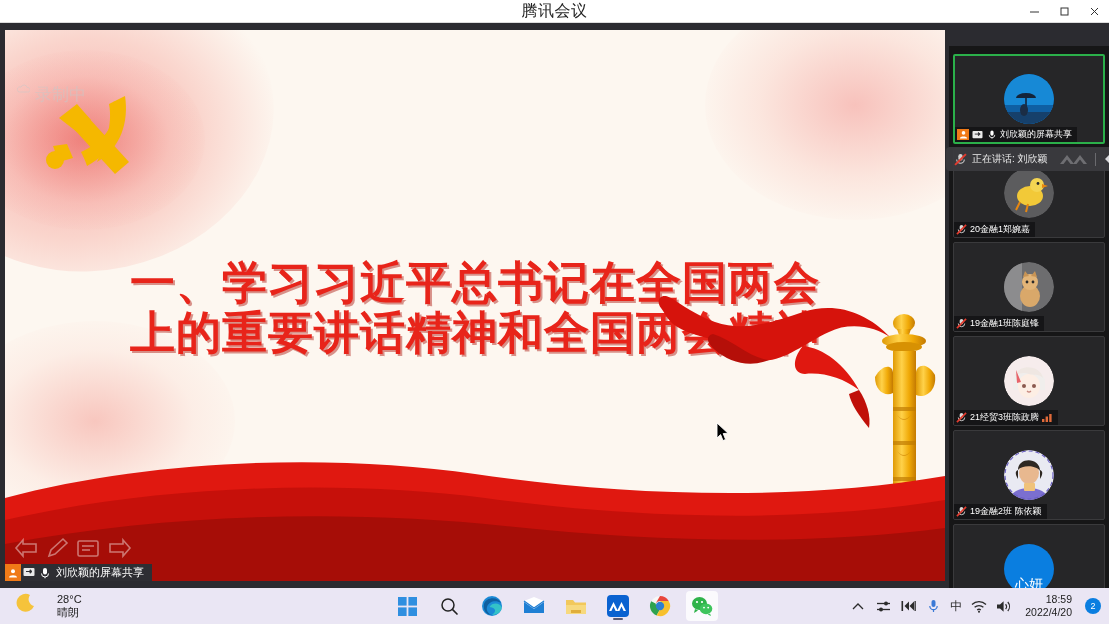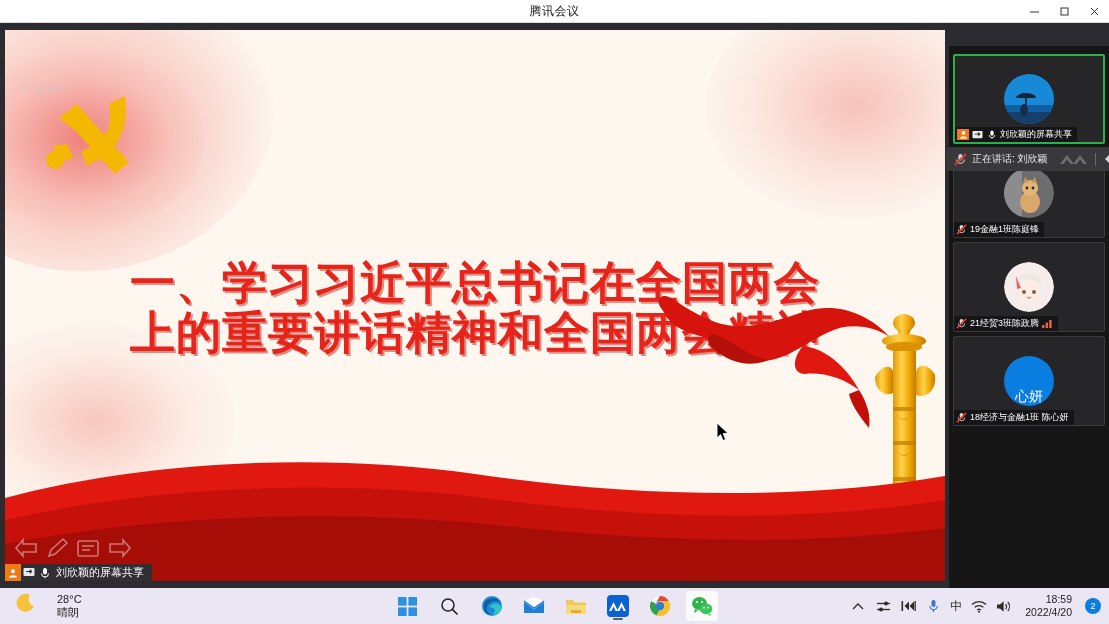--- a/index.html
+++ b/index.html
@@ -12,21 +12,21 @@
   #app { position: relative; width: 1109px; height: 624px; }
 
   
   .titlebar {
     position: absolute; top: 0; left: 0; width: 1109px; height: 23px;
     background: #ffffff;
     border-bottom: 1px solid #dcdcdc;
     display: flex; align-items: center; justify-content: center;
   }
   .titlebar-title {
-    font-size: 12px; color: #222; letter-spacing: .5px;
+    font-size: 16px; color: #222; letter-spacing: .5px;
   }
   .win-controls {
     position: absolute; right: 0; top: 0; height: 23px;
     display: flex; align-items: center;
   }
   .win-btn {
     width: 30px; height: 23px; display: flex; align-items: center; justify-content: center;
     font-size: 11px; color: #333;
   }
 
@@ -106,21 +106,21 @@
   .share-label .sq-orange {
     width: 16px; height: 17px; background: #f07a17;
     display: flex; align-items: center; justify-content: center;
   }
   .share-label .ico { width: 16px; display: flex; align-items: center; justify-content: center; }
 
   
   .rec-indicator {
     position: absolute; top: 53px; left: 12px;
     display: flex; align-items: flex-start; gap: 5px;
-    font-size: 11px; color: #c8c8c8; opacity: .55;
+    font-size: 17px; color: #c8c8c8; opacity: .55;
   }
 
   
   .cursor { position: absolute; left: 716px; top: 415px; }
 
   
   .strip {
     position: absolute; top: 23px; right: 0; width: 160px; height: 565px;
     background: #161617;
     padding: 8px 4px 0 4px;
@@ -408,20 +408,42 @@
             <svg width="8" height="11" viewBox="0 0 10 12">
                 <rect x="3" y="1" width="4" height="6.5" rx="2" fill="#fff"></rect>
                 <path d="M1.5 6.5 A3.5 3.5 0 0 0 8.5 6.5" stroke="#fff" fill="none" stroke-width="1"></path>
                 <line x1="5" y1="9.8" x2="5" y2="11.3" stroke="#fff" stroke-width="1"></line>
               </svg>
           </span>
           <span>刘欣颖的屏幕共享</span>
         </div>
       </div>
 
+      <div class="tile">
+        <div class="tile-avatar">
+          <svg width="50" height="50" viewBox="0 0 50 50">
+            <circle cx="25" cy="25" r="25" fill="#5c5c5e"></circle>
+            <ellipse cx="26" cy="28" rx="13" ry="10" fill="#f2c938"></ellipse>
+            <circle cx="33" cy="17" r="7" fill="#f4d552"></circle>
+            <path d="M38 16 L44 18 L38 20 Z" fill="#e8870f"></path>
+            <circle cx="34" cy="15.5" r="1.4" fill="#2b2b2b"></circle>
+            <path d="M16 34 L12 42 M24 36 L22 44" stroke="#e8870f" stroke-width="2"></path>
+          </svg>
+        </div>
+        <div class="tile-label">
+          <span class="mini">
+            <svg width="11" height="11" viewBox="0 0 12 12">
+                <rect x="4" y="1" width="4" height="6" rx="2" fill="#d8d8d8"></rect>
+                <path d="M2.5 6 A3.5 3.5 0 0 0 9.5 6" stroke="#d8d8d8" fill="none" stroke-width="1"></path>
+                <line x1="1" y1="11" x2="11" y2="1" stroke="#e23b2e" stroke-width="1.8"></line>
+              </svg>
+          </span>
+          <span>20金融1郑婉嘉</span>
+        </div>
+      </div>
 
       <div class="tile">
         <div class="tile-avatar">
           <svg width="50" height="50" viewBox="0 0 50 50">
             <circle cx="25" cy="25" r="25" fill="#6d6d6f"></circle>
             <rect x="0" y="0" width="18" height="50" fill="#8c8c8e"></rect>
             <ellipse cx="26" cy="34" rx="10" ry="11" fill="#d9a86a"></ellipse>
             <circle cx="26" cy="20" r="8" fill="#e3b578"></circle>
             <path d="M19 15 L21 9 L25 14 Z M33 15 L31 9 L27 14 Z" fill="#c89455"></path>
             <circle cx="23" cy="20" r="1.4" fill="#2b2b2b"></circle>
@@ -465,20 +487,43 @@
           <span class="mini">
             <svg width="11" height="9" viewBox="0 0 11 9">
                 <rect x="0" y="6" width="2.4" height="3" fill="#e06a3a"></rect>
                 <rect x="3.6" y="3.5" width="2.4" height="5.5" fill="#e06a3a"></rect>
                 <rect x="7.2" y="1" width="2.4" height="8" fill="#e06a3a"></rect>
               </svg>
           </span>
         </div>
       </div>
 
+      <div class="tile">
+        <div class="tile-avatar">
+          <svg width="50" height="50" viewBox="0 0 50 50">
+            <circle cx="25" cy="25" r="25" fill="#e9eaf2"></circle>
+            <path d="M6 50 C6 34 44 34 44 50 Z" fill="#7b6fd0"></path>
+            <ellipse cx="25" cy="23" rx="10" ry="11" fill="#e8b88f"></ellipse>
+            <path d="M14 20 C14 7 36 7 36 21 C32 15 18 15 14 20 Z" fill="#2e2822"></path>
+            <path d="M14 20 L14 29 C11 24 11 21 14 20 Z M36 20 L36 29 C39 24 39 21 36 20 Z" fill="#2e2822"></path>
+            <rect x="20" y="33" width="11" height="8" rx="1" fill="#f0c27a"></rect>
+            <circle cx="25" cy="25" r="24" fill="none" stroke="#6a5fc4" stroke-width="1.2" stroke-dasharray="4 3"></circle>
+          </svg>
+        </div>
+        <div class="tile-label">
+          <span class="mini">
+            <svg width="11" height="11" viewBox="0 0 12 12">
+                <rect x="4" y="1" width="4" height="6" rx="2" fill="#d8d8d8"></rect>
+                <path d="M2.5 6 A3.5 3.5 0 0 0 9.5 6" stroke="#d8d8d8" fill="none" stroke-width="1"></path>
+                <line x1="1" y1="11" x2="11" y2="1" stroke="#e23b2e" stroke-width="1.8"></line>
+              </svg>
+          </span>
+          <span>19金融2班 陈依颖</span>
+        </div>
+      </div>
 
       <div class="tile">
         <div class="tile-avatar" style="background:#0a7ee0;font-size:14px">
           <span>心妍</span>
         </div>
         <div class="tile-label">
           <span class="mini">
             <svg width="11" height="11" viewBox="0 0 12 12">
                 <rect x="4" y="1" width="4" height="6" rx="2" fill="#d8d8d8"></rect>
                 <path d="M2.5 6 A3.5 3.5 0 0 0 9.5 6" stroke="#d8d8d8" fill="none" stroke-width="1"></path>

